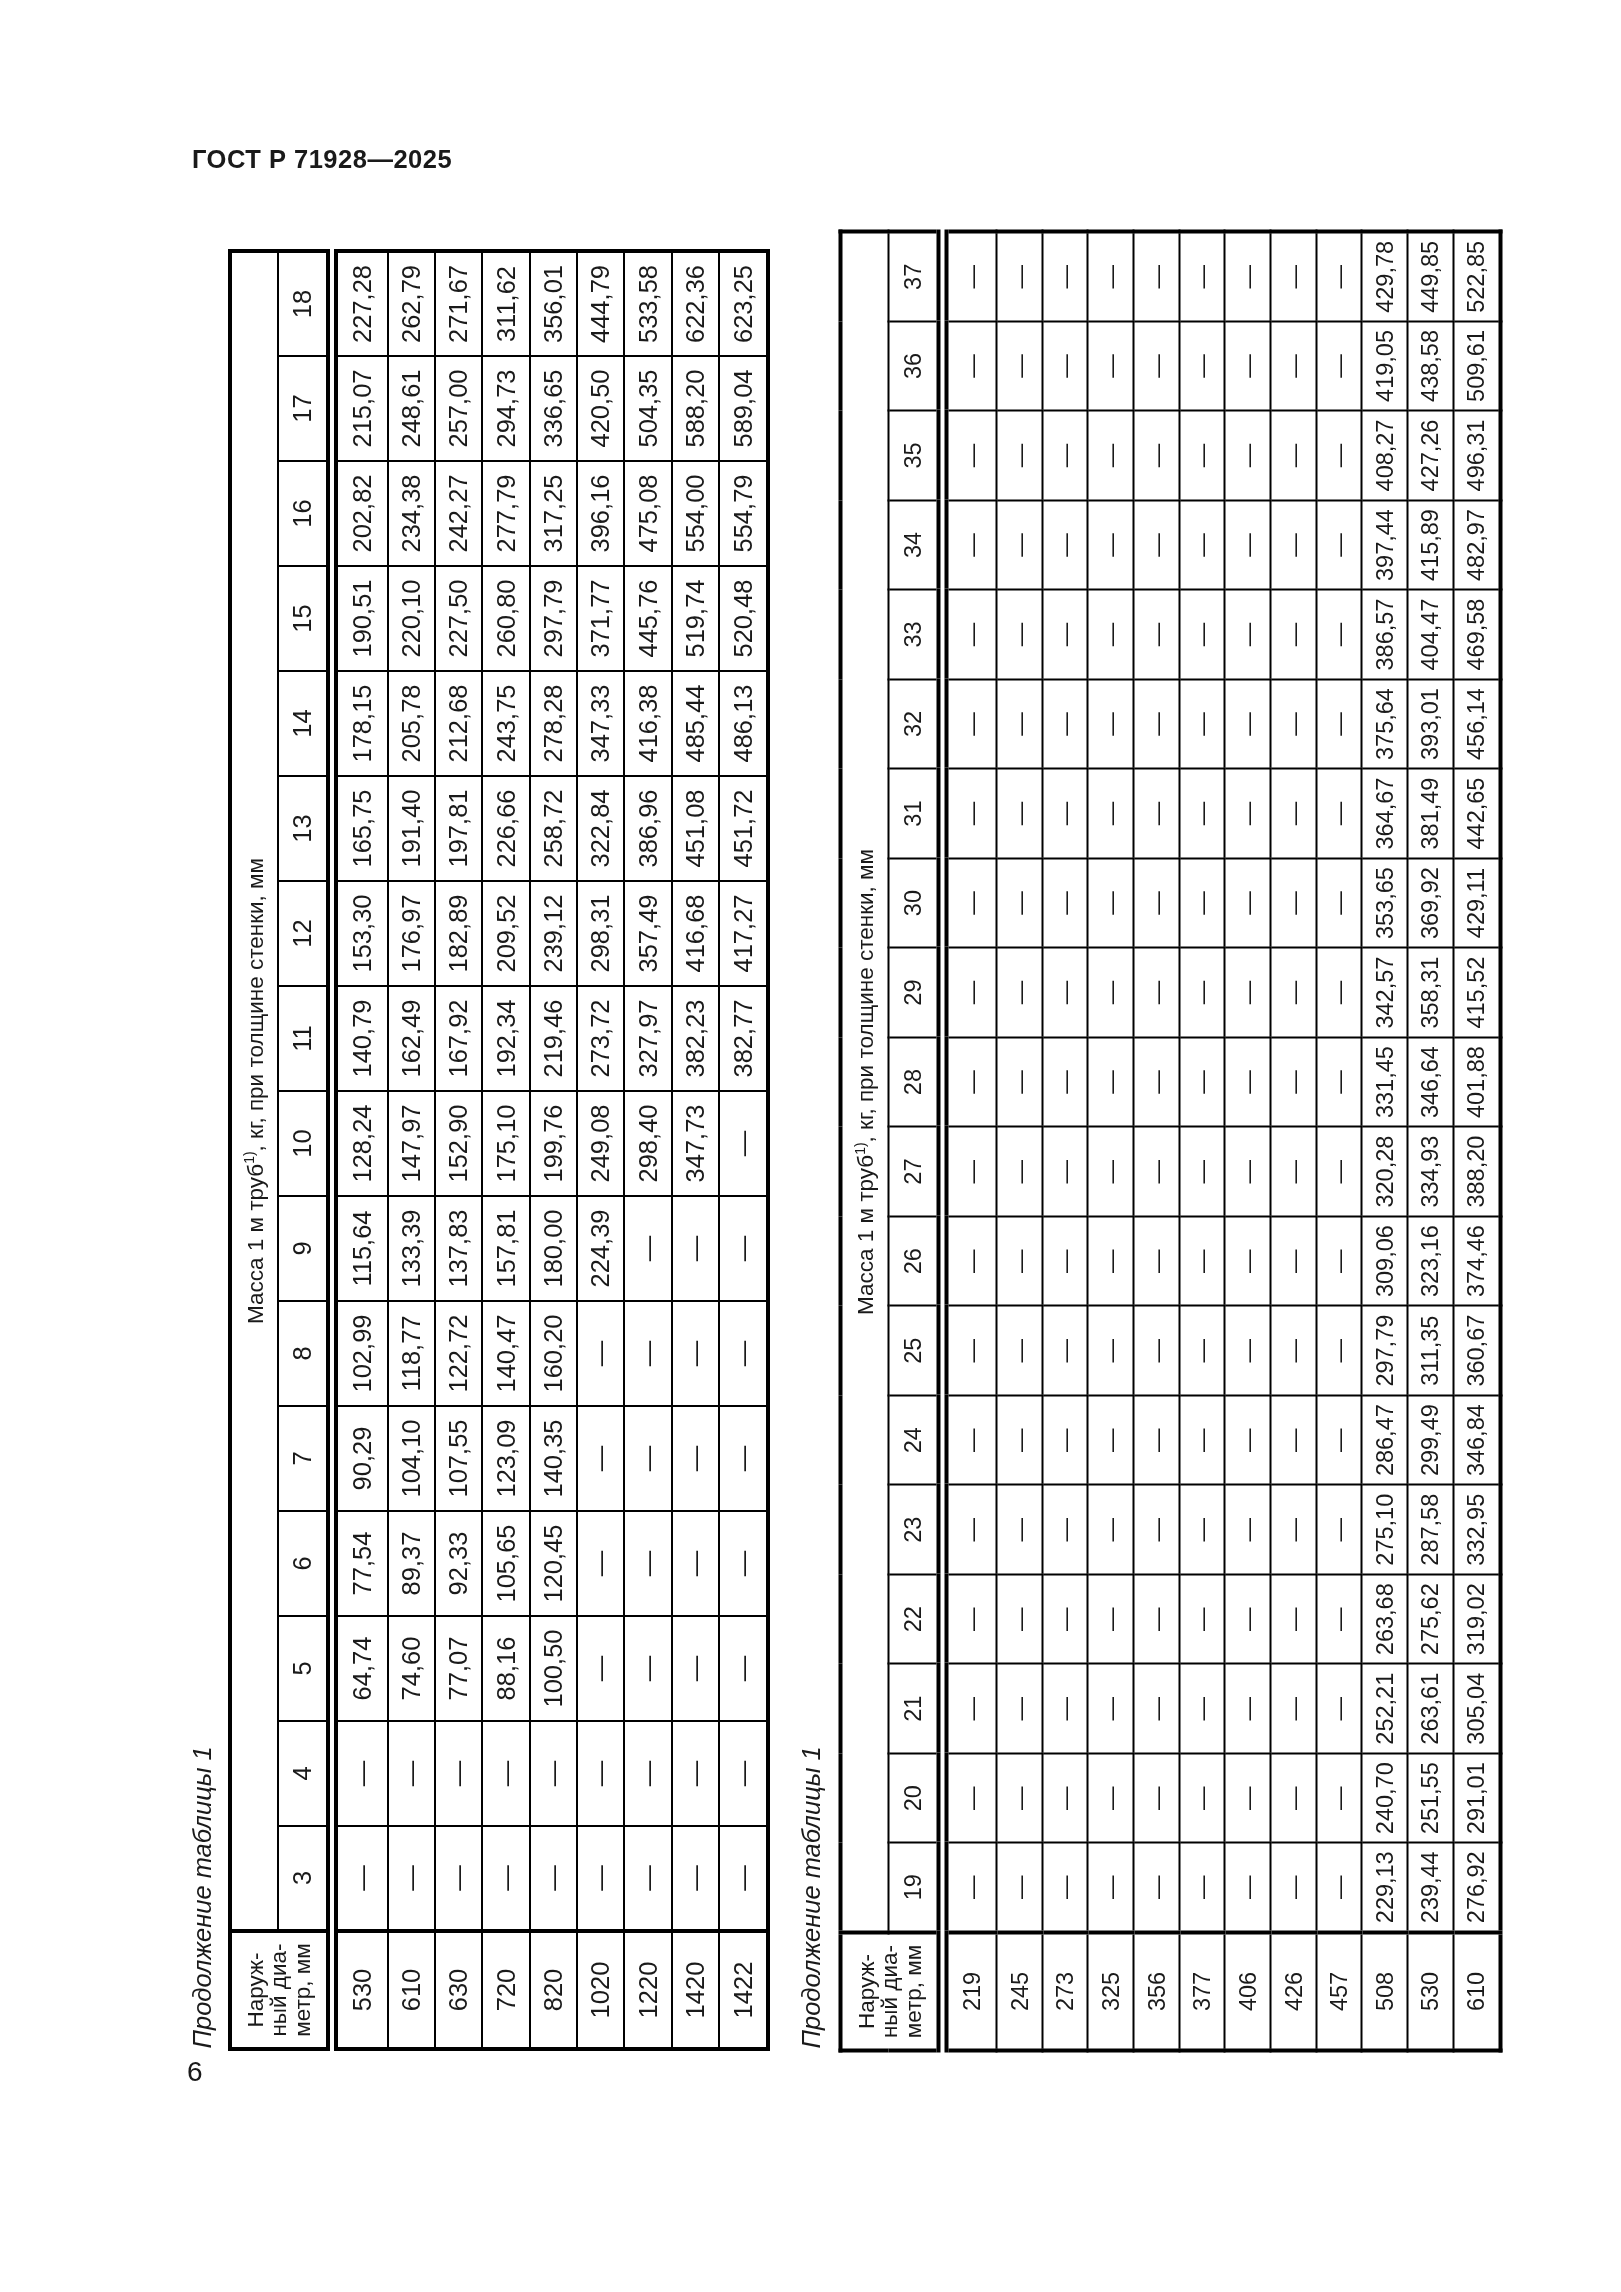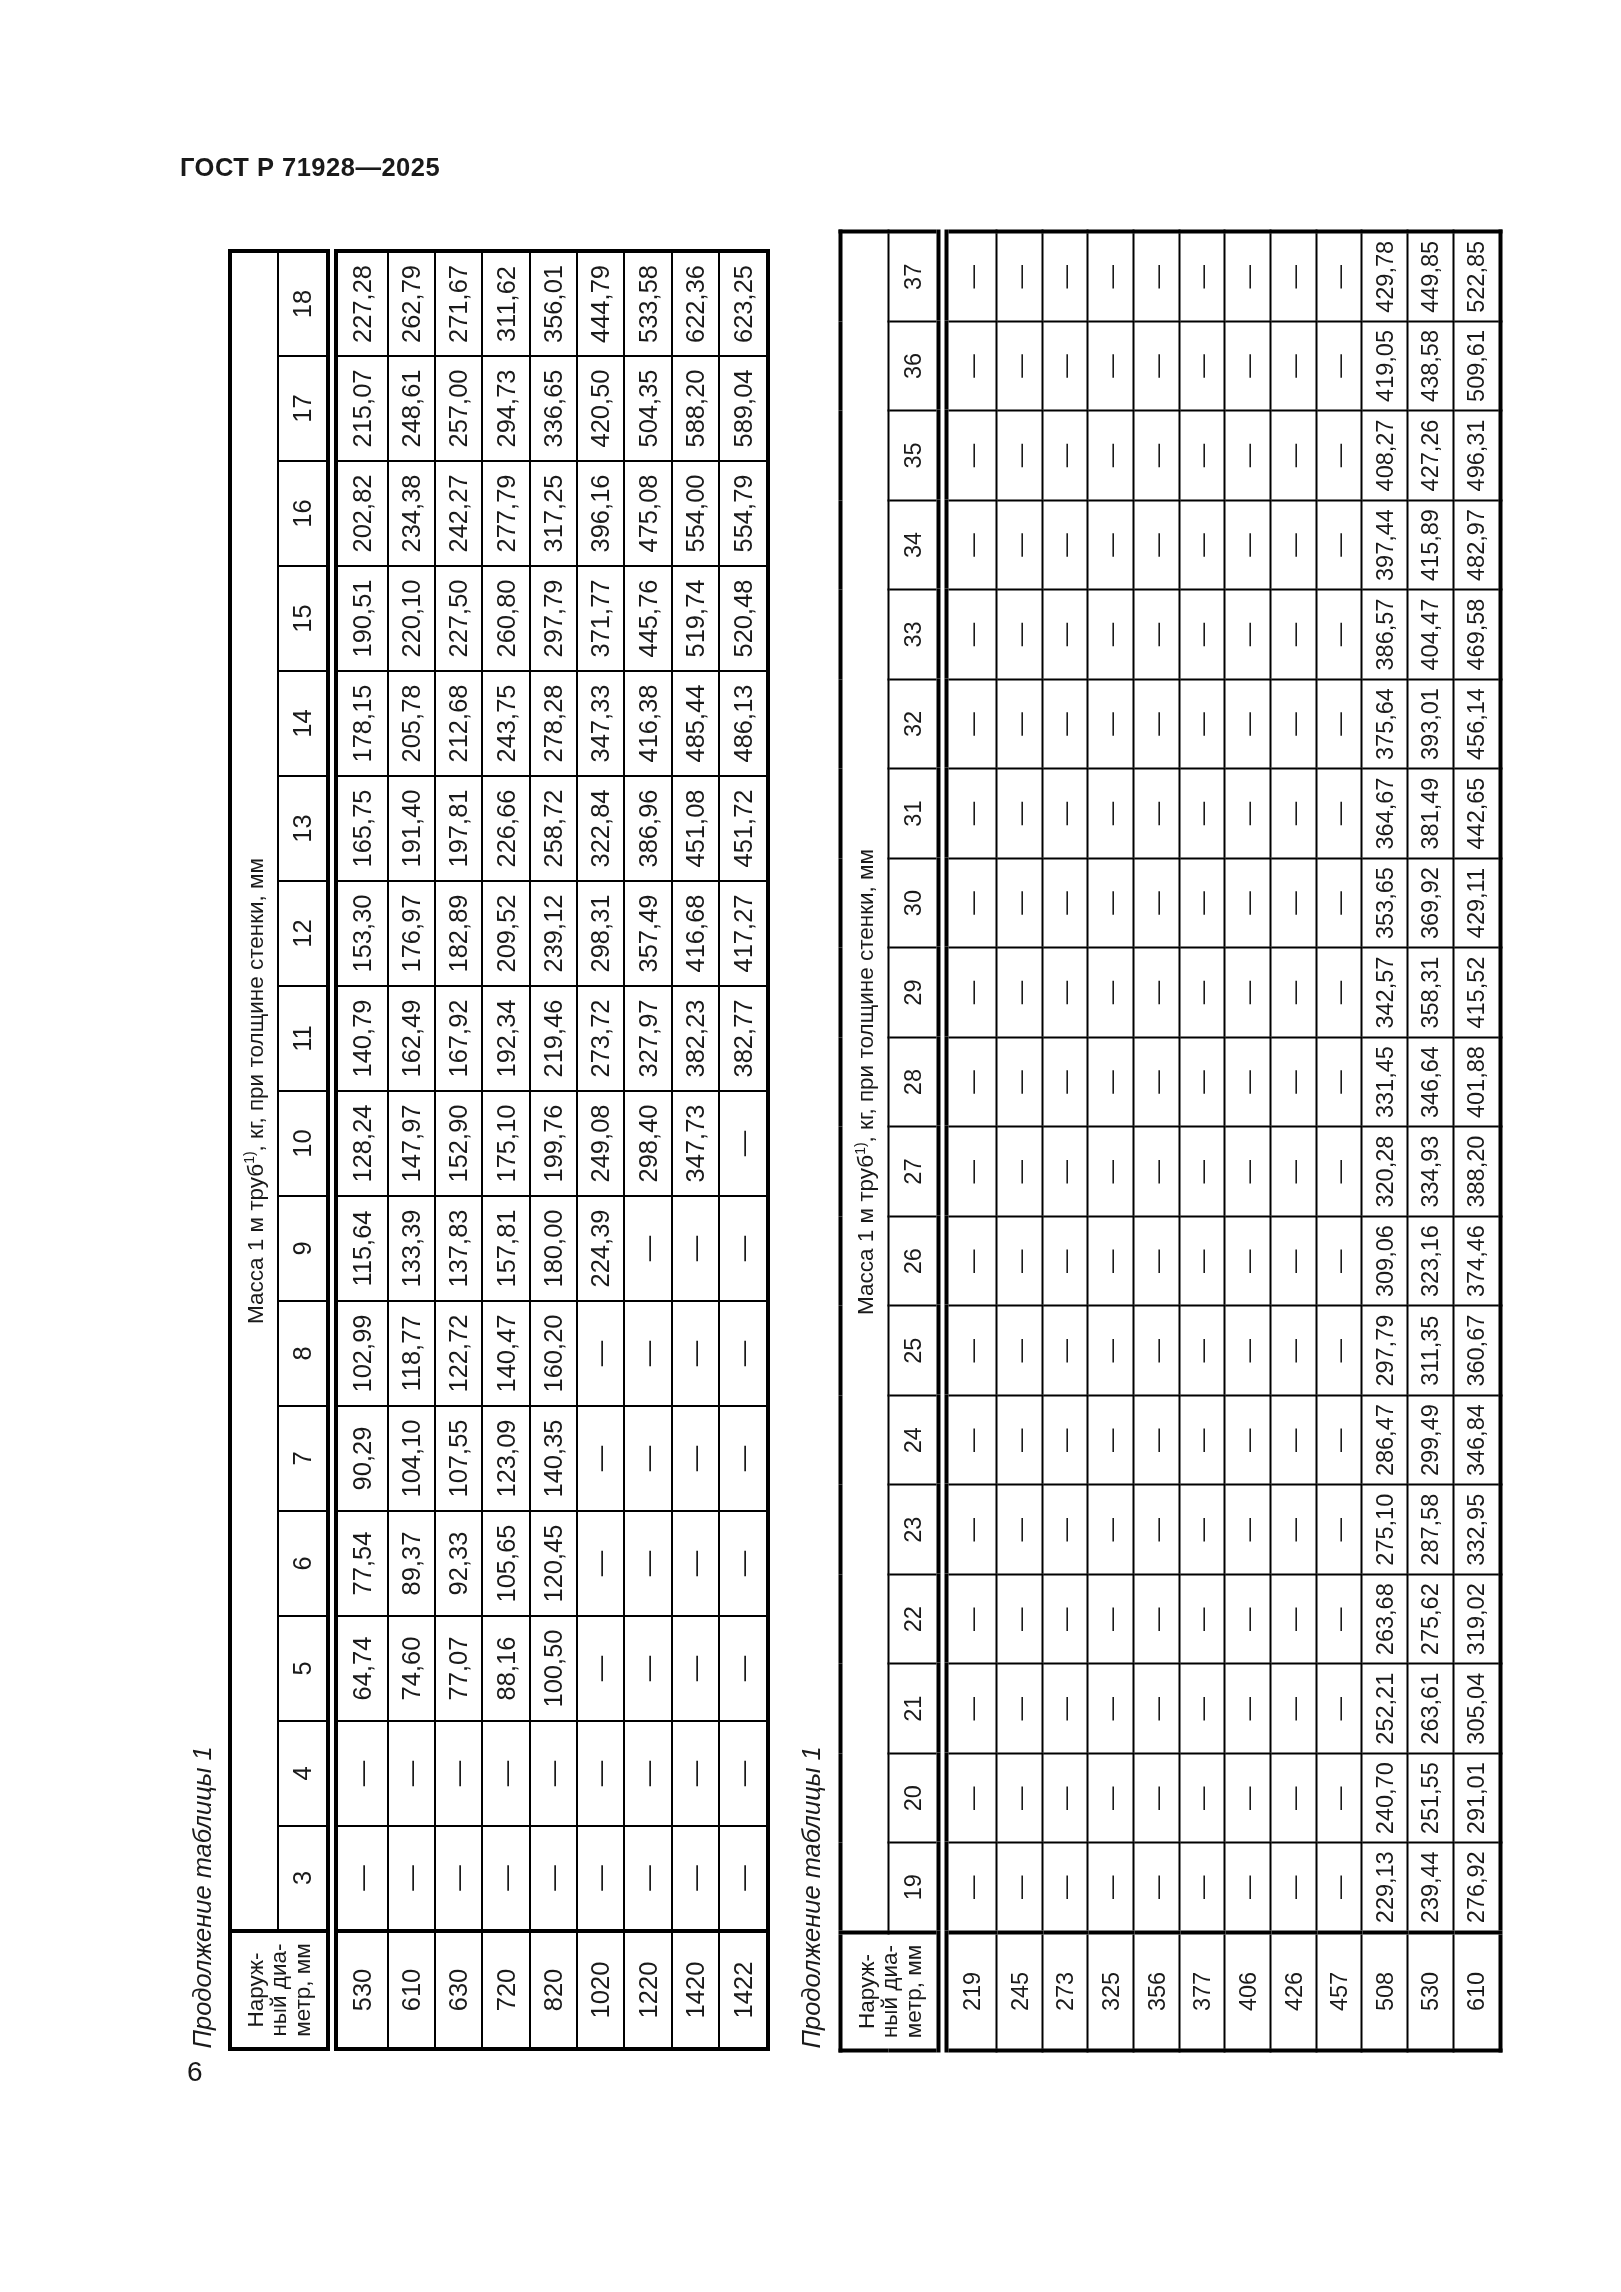--- a/index.html
+++ b/index.html
@@ -2,22 +2,22 @@
 <html><head>
 <meta charset="utf-8">
 <style>
   html,body { margin:0; padding:0; background:#e8e8e8; }
   .sheet {
     position:relative; width:1621px; height:2293px;
     background:#ffffff; overflow:hidden;
     font-family:"Liberation Sans", sans-serif; color:#1a1a1a;
   }
   .gost-header {
-    position:absolute; left:180px; top:145px;
-    font-size:25.5px; font-weight:bold; letter-spacing:0.5px; white-space:nowrap;margin-top:8px;
+    position:absolute; left:192px; top:145px;
+    font-size:25.5px; font-weight:bold; letter-spacing:0.5px; white-space:nowrap;
   }
   .page-num { position:absolute; left:187px; top:2056px; font-size:28px; }
 
   .rot { position:absolute; transform:rotate(-90deg); }
   .caption {
     font-style:italic; font-size:25.5px; white-space:nowrap;
     text-align:left; line-height:33px;
   }
   .cap1 { left:55px;  top:1885px; width:294px; height:33px; }
   .cap2 { left:664px; top:1885px; width:294px; height:33px; }

